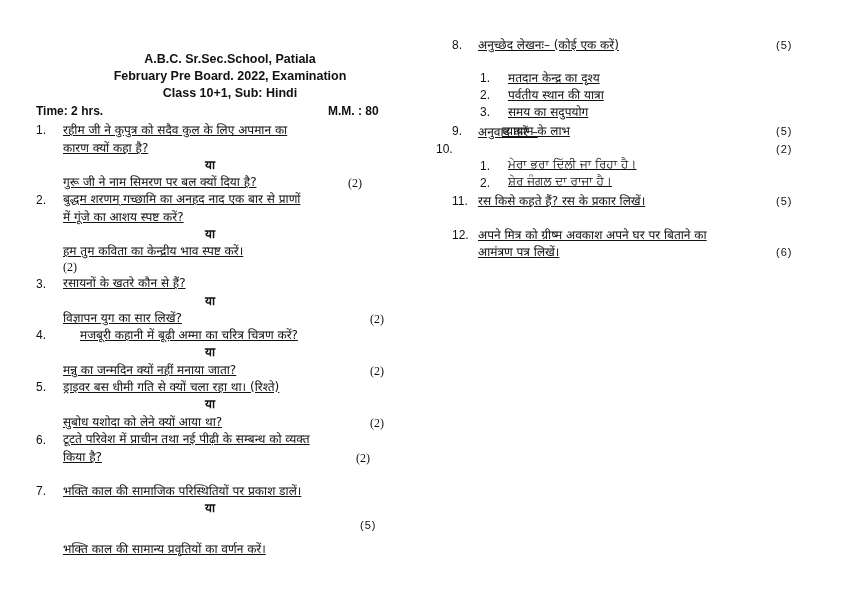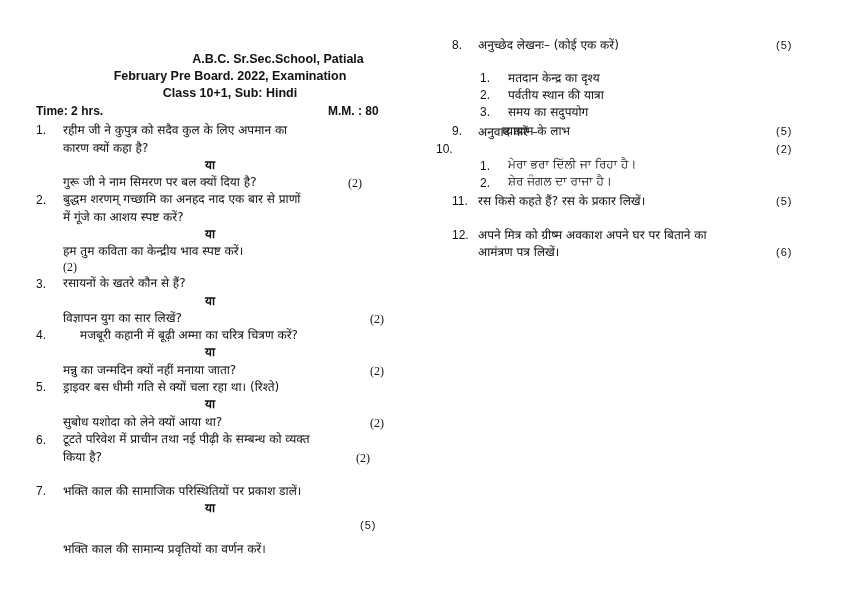--- a/index.html
+++ b/index.html
@@ -5,32 +5,32 @@
   html, body { margin:0; padding:0; background:#ffffff; }
   body { width:842px; height:595px; position:relative; overflow:hidden; color:#111; font-family:"DejaVu Sans", sans-serif; }
   .page { position:absolute; inset:0; }
   .col { position:absolute; top:0; }
   .left { left:0; width:420px; }
   .right { left:430px; width:412px; }
   .abs { position:absolute; white-space:nowrap; }
   .hdr { font-family:"Liberation Sans", sans-serif; font-weight:bold; font-size:12.5px; text-align:center; left:0; width:460px; }
   .hdr2 { font-family:"Liberation Sans", sans-serif; font-weight:bold; font-size:12px; }
   .num { font-family:"Liberation Sans", sans-serif; font-size:12px; }
-  .hi { font-size:12px; }
+  .hi { font-size:12px;text-decoration:underline; }
   .or { font-weight:bold; font-size:12px; }
   .mark { font-family:"Liberation Serif", serif; font-size:12px; }
   .mark2 { font-family:"Liberation Sans", sans-serif; font-size:11px; letter-spacing:1px; }
 </style>
 </head>
 <body>
 
 <div class="page">
 
   <div class="col left">
-    <div class="abs hdr" style="top:52px;padding-left:48px;">A.B.C. Sr.Sec.School, Patiala</div>
+    <div class="abs hdr" style="top:52px;">A.B.C. Sr.Sec.School, Patiala</div>
     <div class="abs hdr" style="top:69px;">February Pre Board. 2022, Examination</div>
     <div class="abs hdr" style="top:86px;">Class 10+1, Sub: Hindi</div>
     <div class="abs hdr2" style="top:104px; left:36px;">Time: 2 hrs.</div>
     <div class="abs hdr2" style="top:104px; left:328px;">M.M. : 80</div>
 
     <div class="abs num" style="top:123px; left:36px;">1.</div>
     <div class="abs hi" style="top:121px; left:63px;">रहीम जी ने कुपुत्र को सदैव कुल के लिए अपमान का</div>
     <div class="abs hi" style="top:139px; left:63px;">कारण क्यों कहा है?</div>
     <div class="abs or" style="top:156px; left:205px;">या</div>
     <div class="abs hi" style="top:173px; left:63px;">गुरू जी ने नाम सिमरण पर बल क्यों दिया है?</div>

